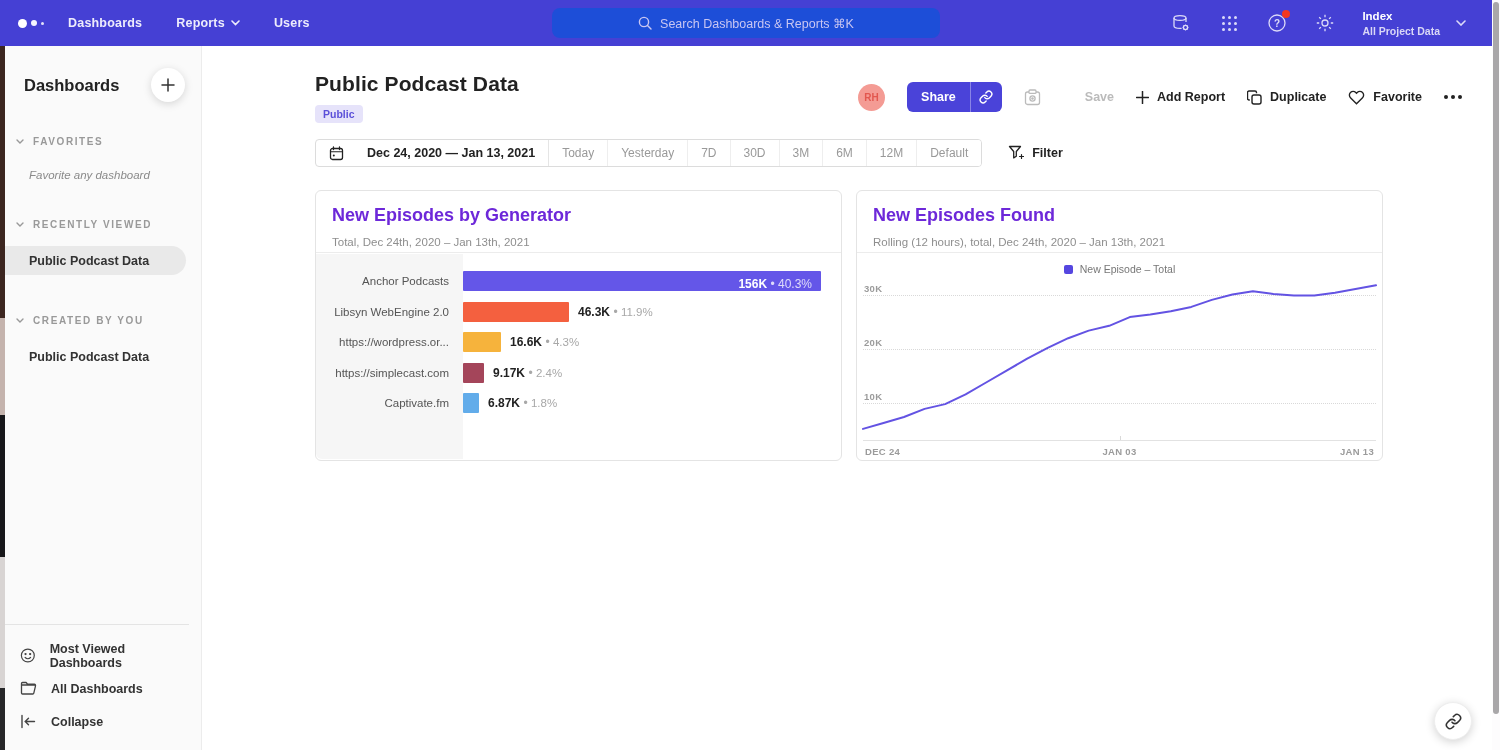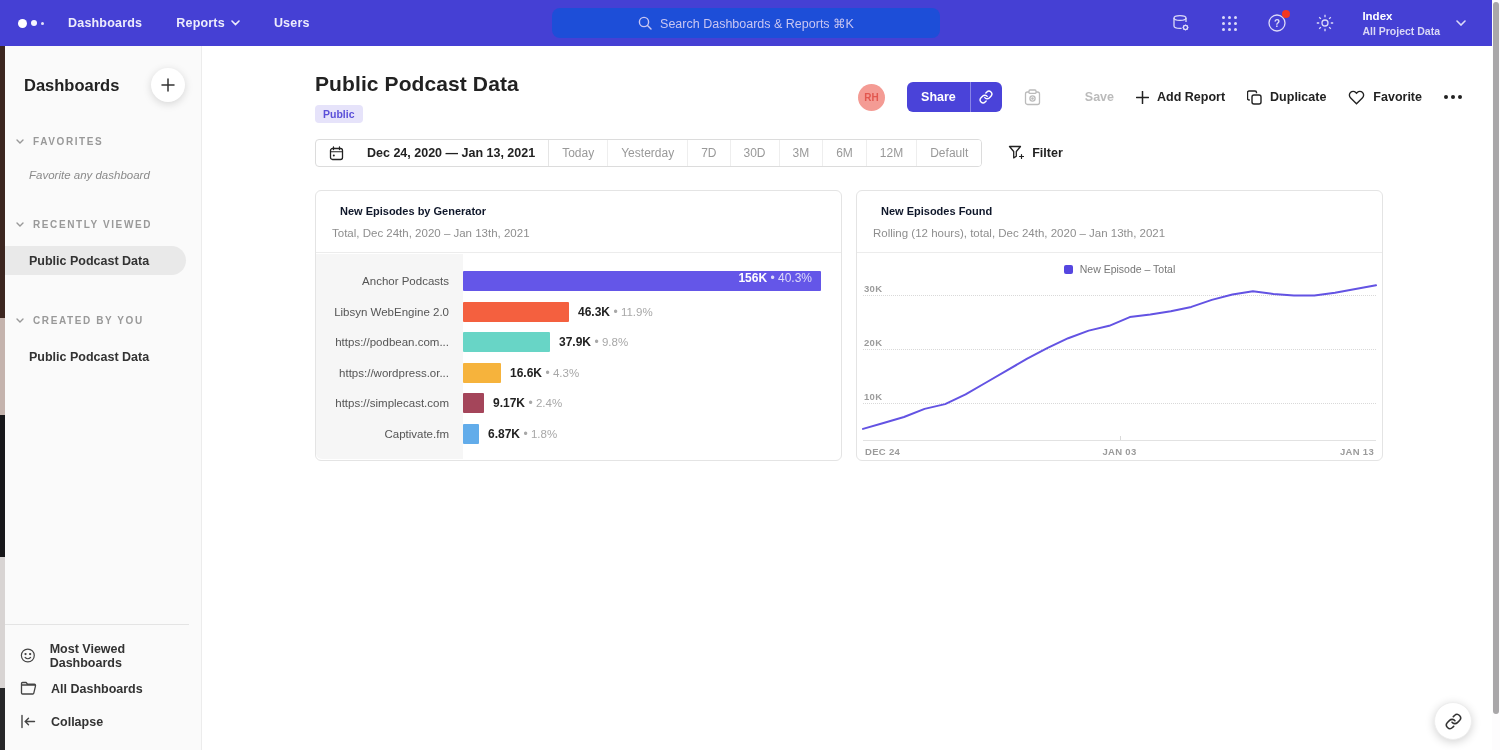--- a/index.html
+++ b/index.html
@@ -82,31 +82,31 @@
   .preset { display:flex; align-items:center; padding:0 13px; font-size:12px; color:#999;
             border-right:1px solid #eee; cursor:pointer; background:#fff; border-top:none; border-bottom:none; border-left:none; font-family:inherit; }
   .preset:last-child { border-right:none; }
   .filter-btn { display:flex; align-items:center; gap:8px; margin-left:26px; background:none; border:none;
                 font-family:inherit; font-size:12.5px; font-weight:bold; color:#222; cursor:pointer; }
 
   
   .cards { display:flex; gap:14px; margin-top:23px; }
   .card { width:527px; height:271px; border:1px solid #e4e4e4; border-radius:6px; background:#fff; position:relative; }
   .card-head { padding:14px 16px 0 16px; height:62px; border-bottom:1px solid #ececec; }
-  .card-title { font-size:11px; font-weight:bold; color:#0f172a;margin-left:8px; }
+  .card-title { font-size:18px; font-weight:bold; color:#6d28d9; }
   .card-sub { font-size:11.5px; color:#8e8e8e; margin-top:10px; }
   .card-body { position:absolute; left:0; right:0; top:63px; bottom:1px; }
 
   
   .label-col { position:absolute; left:0; top:0; bottom:0; width:147px; background:#f6f6f6; border-radius:0 0 0 6px; }
   .bar-rows { position:relative; padding-top:12px; }
   .bar-row { position:relative; height:30.5px; display:flex; align-items:center; }
   .bar-label { width:147px; flex:0 0 auto; text-align:right; padding-right:14px; font-size:11.5px; color:#555; z-index:2; }
   .bar { height:20px; border-radius:1px; position:relative; flex:0 0 auto; }
-  .bar-inside { position:absolute; right:9px; top:0; height:20px; display:flex; align-items:flex-start; font-size:12px;
+  .bar-inside { position:absolute; right:9px; top:0; height:20px; display:flex; align-items:flex-end; font-size:12px;
                 color:#fff; white-space:nowrap; }
   .bar-inside .pct { color:rgba(255,255,255,.78); font-weight:normal; }
   .bar-out { margin-left:9px; font-size:12px; color:#222; font-weight:bold; white-space:nowrap; }
   .bar-out .pct { color:#a8a8a8; font-weight:normal; font-size:11.5px; }
   .sep-dot { color:#a8a8a8; font-weight:normal; }
   .bar-inside .sep-dot { color:rgba(255,255,255,.78); }
   .bar-inside b, .bar-out b { font-weight:bold; }
 
   
   .legend { position:absolute; top:9px; left:0; right:0; display:flex; align-items:center; justify-content:center; gap:7px; }
@@ -369,25 +369,20 @@
               <span class="bar" style="width:358px;background:#6456e8;">
                 <span class="bar-inside"><b>156K</b>&nbsp;<span class="sep-dot">•</span>&nbsp;<span class="pct">40.3%</span></span>
               </span>
             </div>
             <div class="bar-row">
               <span class="bar-label">Libsyn WebEngine 2.0</span>
               <span class="bar" style="width:106px;background:#f4603f;"></span>
               <span class="bar-out"><b>46.3K</b> <span class="sep-dot">•</span> <span class="pct">11.9%</span></span>
             </div>
             <div class="bar-row">
-              <span class="bar-label">https://podbean.com...</span>
-              <span class="bar" style="width:87px;background:#68d5c6;"></span>
-              <span class="bar-out"><b>37.9K</b> <span class="sep-dot">•</span> <span class="pct">9.8%</span></span>
-            </div>
-            <div class="bar-row">
               <span class="bar-label">https://wordpress.or...</span>
               <span class="bar" style="width:38px;background:#f6b33c;"></span>
               <span class="bar-out"><b>16.6K</b> <span class="sep-dot">•</span> <span class="pct">4.3%</span></span>
             </div>
             <div class="bar-row">
               <span class="bar-label">https://simplecast.com</span>
               <span class="bar" style="width:21px;background:#a4455a;"></span>
               <span class="bar-out"><b>9.17K</b> <span class="sep-dot">•</span> <span class="pct">2.4%</span></span>
             </div>
             <div class="bar-row">

